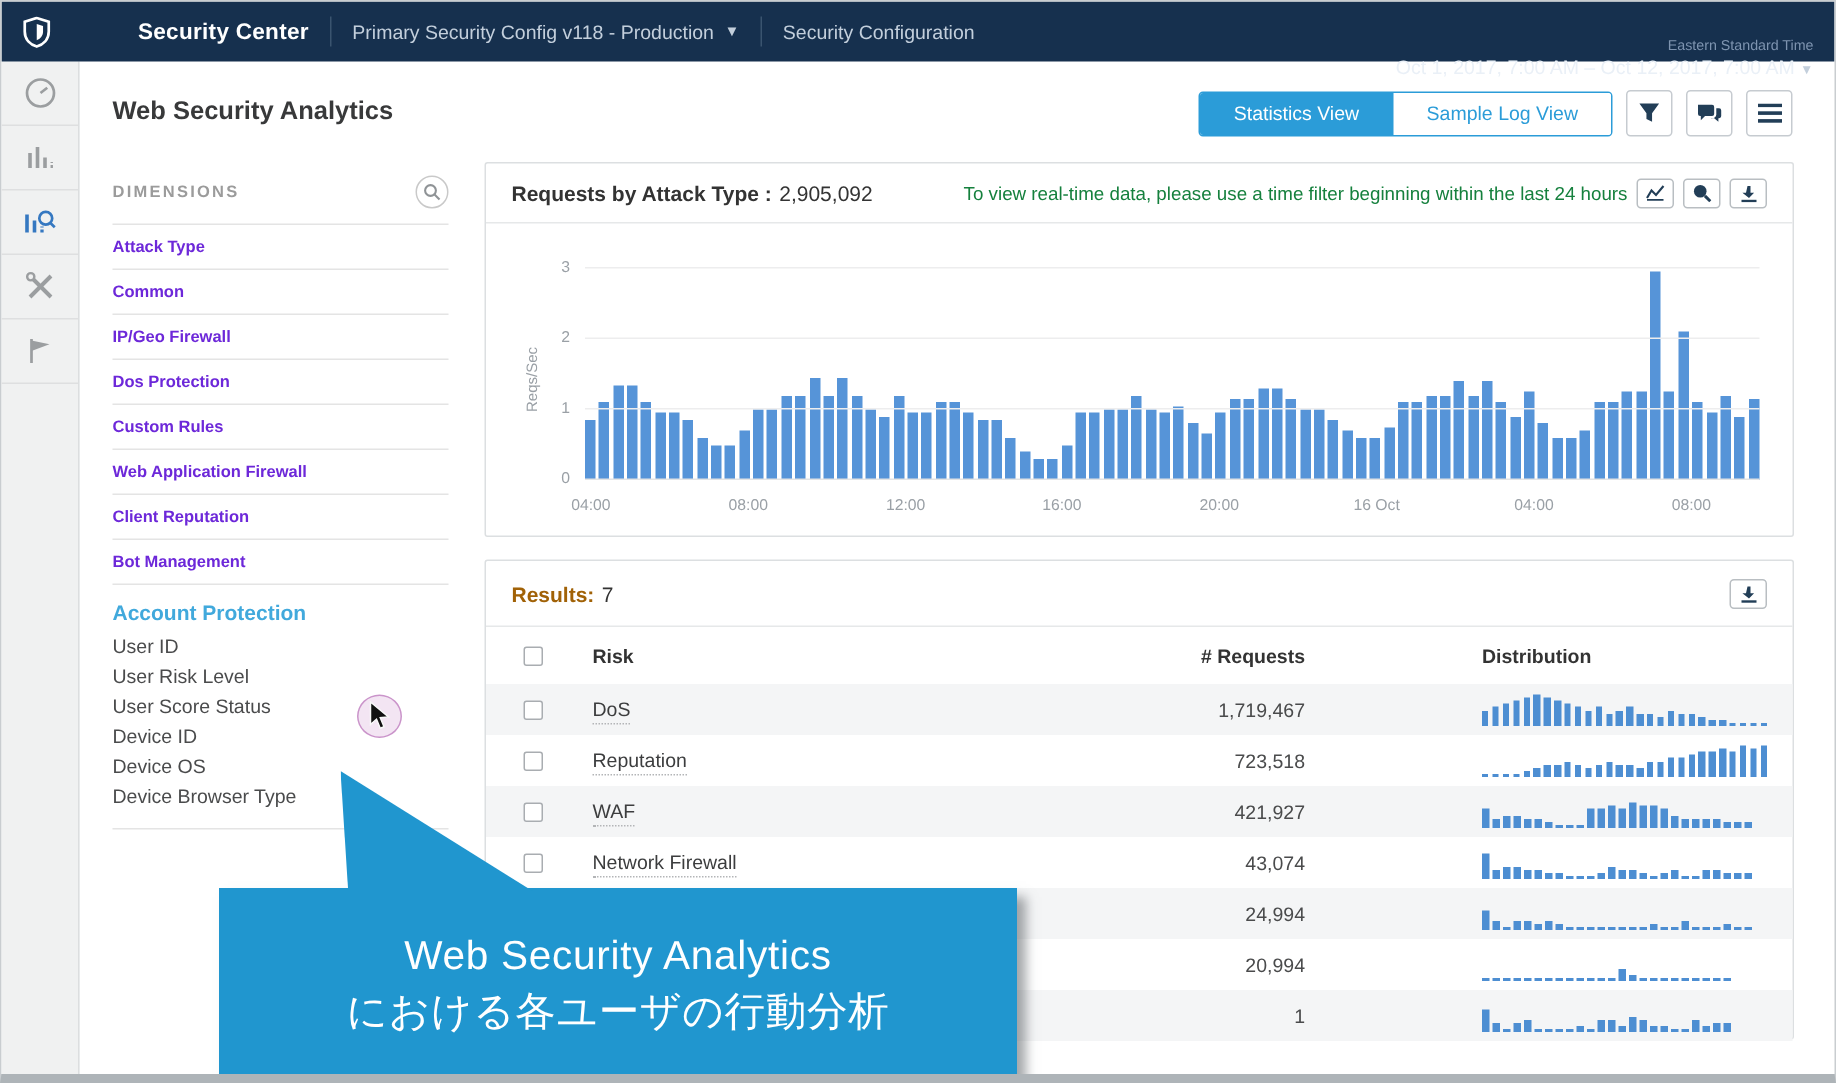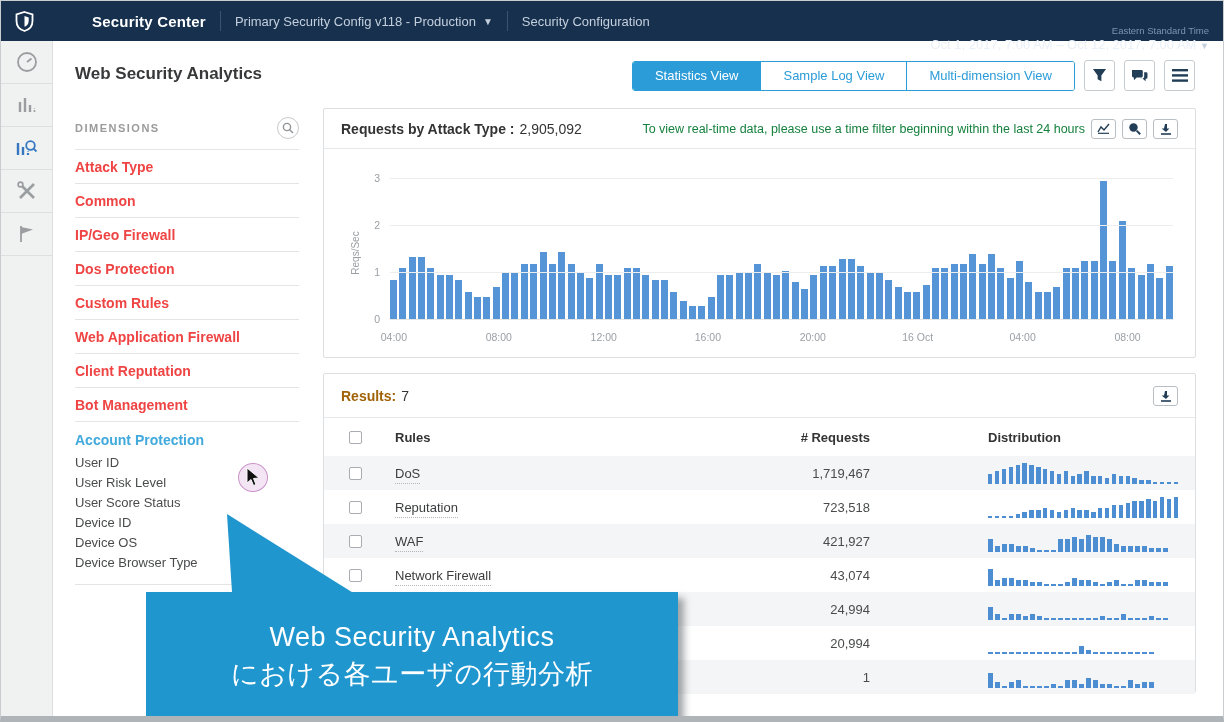--- a/index.html
+++ b/index.html
@@ -38,21 +38,21 @@
   .tool-btn { width:31px; height:31px; border:1px solid #c6cbd0; border-radius:3px; background:#fff;
               margin-left:9px; display:flex; align-items:center; justify-content:center; cursor:pointer; }
 
   
   .dims { position:absolute; left:74px; top:116px; width:224px; }
   .dims-head { display:flex; align-items:center; justify-content:space-between;
                padding-bottom:10px; border-bottom:1px solid #e4e4e4; }
   .dims-label { color:#9b9b9b; font-size:11px; letter-spacing:1.5px; font-weight:bold; }
   .dims-search { width:22px; height:22px; border:1px solid #c9c9c9; border-radius:50%;
                  display:flex; align-items:center; justify-content:center; cursor:pointer; }
-  .dim-item { font-size:14px; font-weight:bold; color:#ef4444; padding:9px 0 8px;
+  .dim-item { font-size:11px; font-weight:bold; color:#6d28d9; padding:9px 0 8px;
               border-bottom:1px solid #e4e4e4; cursor:pointer; }
   .dim-active { font-size:14px; font-weight:bold; color:#41a9dc; padding:10px 0 4px; cursor:pointer; }
   .dim-sub { font-size:13px; color:#4a4b4c; padding:2.5px 0; cursor:pointer; }
   .dim-sub-wrap { border-bottom:1px solid #e4e4e4; padding-bottom:12px; }
 
   
   .panel { position:absolute; background:#fff; border:1px solid #dcdfe1; border-radius:2px; }
   .chart-panel { left:322px; top:107px; width:873px; height:250px; }
   .panel-head { height:40px; display:flex; align-items:center; padding:0 17px;
                 border-bottom:1px solid #e6e8e9; }
@@ -174,21 +174,20 @@
           <path d="M4 4 L16 6.5 L4 11 Z" fill="#9b9ea0" stroke="none"></path>
         </svg>
       </div>
     </div>
 
   <div class="page-title">Web Security Analytics</div>
   <div class="viewbar">
     <div class="tabs" id="tabs">
         <div class="tab active">Statistics View</div>
         <div class="tab">Sample Log View</div>
-        <div class="tab">Multi-dimension View</div>
       </div>
     <div class="tool-btn">
       <svg width="15" height="15" viewBox="0 0 16 16">
         <path class="icon-navy" d="M1 1 h14 L10 8 v6 l-4 -2 V8 Z"></path>
       </svg>
     </div>
     <div class="tool-btn">
       <svg width="17" height="15" viewBox="0 0 18 16">
         <path class="icon-navy" d="M1 2 h10 a1.5 1.5 0 0 1 1.5 1.5 v5 a1.5 1.5 0 0 1 -1.5 1.5 H6 L3 13 v-3 H2.5 A1.5 1.5 0 0 1 1 8.5 Z"></path>
         <path class="icon-navy" d="M14 4.5 h2 a1.5 1.5 0 0 1 1.5 1.5 v4 a1.5 1.5 0 0 1 -1.5 1.5 H15.5 v2.5 L12.5 11.5 H10 a3 3 0 0 0 4 -2.5 Z"></path>
@@ -379,21 +378,21 @@
       <span class="res-count">7</span>
       <span class="mini-btn">
         <svg width="12" height="12" viewBox="0 0 12 12">
           <path class="icon-navy" d="M5 1 h2 v4.5 h2.4 L6 9 1.6 5.5 H4 Z"></path>
           <rect class="icon-navy" x="1" y="10.2" width="10" height="1.6"></rect>
         </svg>
       </span>
     </div>
     <div class="tbl-head">
       <span class="cbx"></span>
-      <span class="c-type">Rules</span>
+      <span class="c-type">Risk</span>
       <span class="c-req"># Requests</span>
       <span class="c-dist">Distribution</span>
     </div>
     <div id="tbl-body">
         <div class="tbl-row">
           <span class="cbx"></span>
           <span><span class="type-label">DoS</span></span>
           <span class="req-val">1,719,467</span>
           <span class="spark">
             <i style="height: 10.5px; background: rgb(77, 142, 210);"></i>

